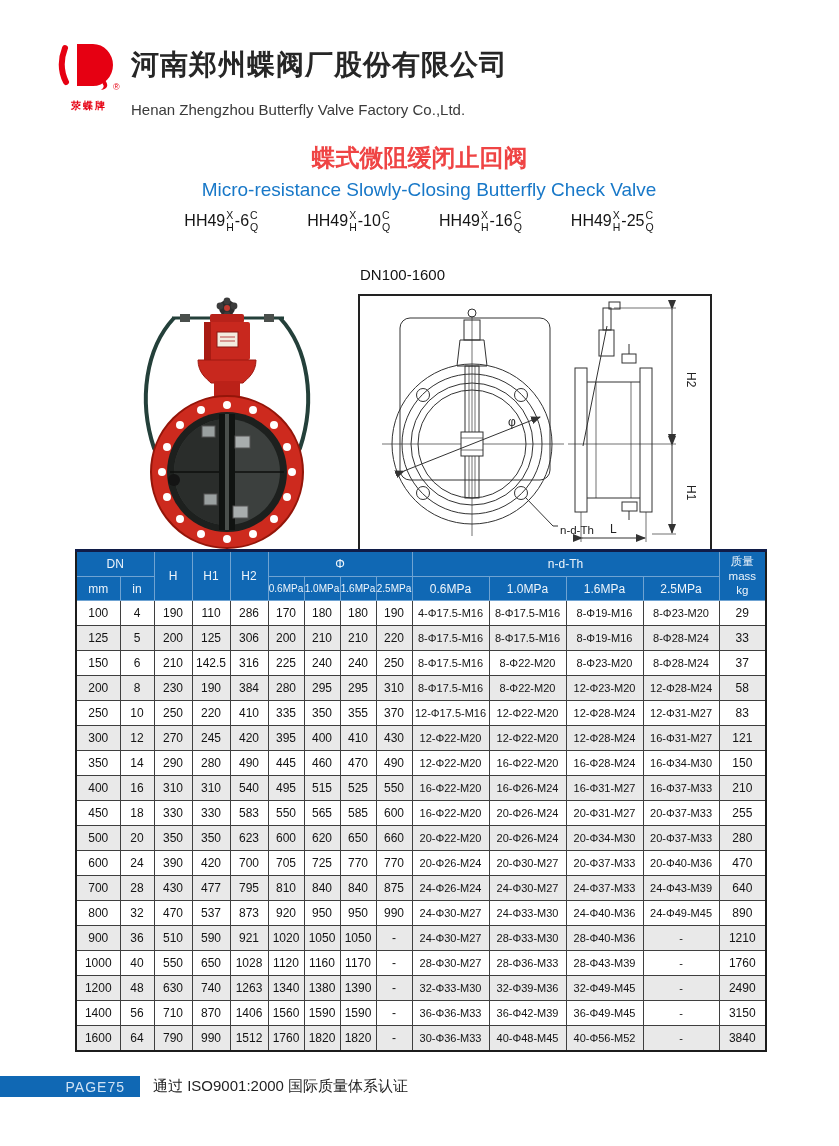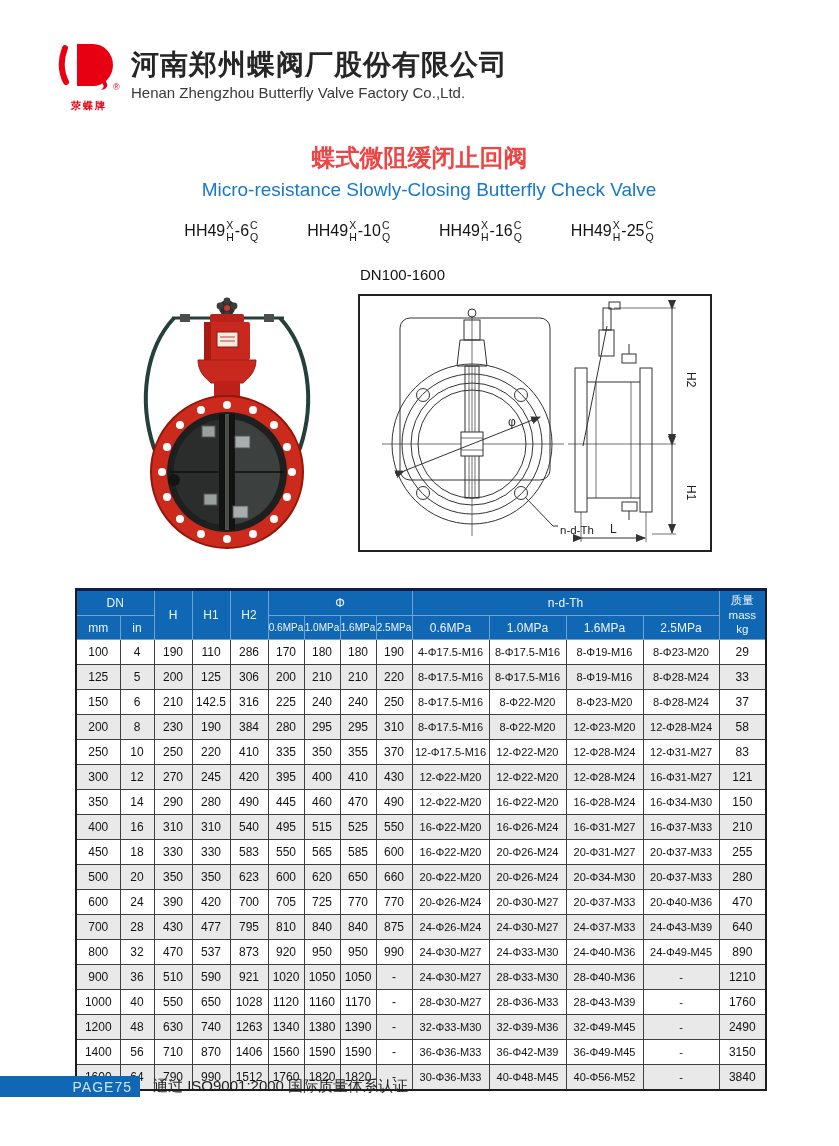--- a/index.html
+++ b/index.html
@@ -5,53 +5,53 @@
   html,body{margin:0;padding:0;background:#fff;}
   body{font-family:"Liberation Sans","DejaVu Sans",sans-serif;}
   .page{position:relative;width:839px;height:1146px;background:#fff;overflow:hidden;}
 
   
   .hdr{position:absolute;left:55px;top:40px;display:flex;align-items:flex-start;}
   .logo{width:68px;text-align:center;}
   .logo-caption{font-size:10px;color:#e60012;letter-spacing:2px;margin-top:1px;font-weight:bold;}
   .names{margin-left:8px;padding-top:10px;}
   .company-cn{font-size:28px;font-weight:bold;color:#262626;letter-spacing:1px;line-height:1.1;}
-  .company-en{font-size:15px;color:#3a3a3a;margin-top:3px;}
+  .company-en{font-size:15px;color:#3a3a3a;margin-top:20px;}
 
   
   .titles{position:absolute;left:0;top:142px;width:839px;text-align:center;}
   .title-cn{margin:0;font-size:24px;font-weight:bold;color:#ef4444;}
   .title-en{margin:5px 0 0;font-size:19px;font-weight:normal;color:#1878c8;padding-left:19px;}
-  .models{margin-top:18px;display:flex;justify-content:center;gap:48px;font-size:16px;color:#141414;}
+  .models{margin-top:8px;display:flex;justify-content:center;gap:48px;font-size:16px;color:#141414;}
   .model{display:inline-flex;align-items:center;}
   .mtxt{font-size:16px;}
   .stack{display:inline-flex;flex-direction:column;font-size:10.5px;line-height:1.15;text-align:left;margin:0 1px;}
 
   .dn-label{position:absolute;left:360px;top:266px;font-size:15px;color:#111;}
 
   
   .photo{position:absolute;left:122px;top:296px;}
   .draw-box{position:absolute;left:358px;top:294px;width:354px;height:258px;border:2px solid #222;box-sizing:border-box;background:#fff;}
   .draw-box svg{display:block;}
 
   
-  table.spec{position:absolute;left:75px;top:588px;width:690px;border-collapse:collapse;table-layout:fixed;
+  table.spec{position:absolute;left:75px;top:549px;width:690px;border-collapse:collapse;table-layout:fixed;
     border-top:3px solid #101c48;border-left:2px solid #1c1c1c;border-right:2px solid #1c1c1c;border-bottom:2px solid #1c1c1c;}
   .spec th{background:#1068b4;color:#eef5fb;font-weight:normal;border:1px solid #6fa3d2;padding:0;font-size:12px;}
   .spec thead tr.grow{height:26px;}
   .spec thead tr.srow{height:24px;}
   .spec thead .psml{font-size:10px;}
   .spec .masshdr div{line-height:1.25;font-size:11.5px;}
   .spec td{border:1px solid #3f3f3f;text-align:center;font-size:12px;height:24px;padding:0;color:#131313;background:#fff;}
   .spec tr.alt td{background:#e9e9e9;}
   .spec td.nd{font-size:11px;}
 
   
   .footer{position:absolute;left:0;top:1076px;display:flex;align-items:center;}
-  .page-badge{width:140px;height:21px;background:#1068b4;color:#cfe2f4;font-size:14px;display:flex;align-items:center;justify-content:flex-end;padding-right:8px;box-sizing:border-box;letter-spacing:1px;}
+  .page-badge{width:140px;height:21px;background:#1068b4;color:#cfe2f4;font-size:14px;display:flex;align-items:center;justify-content:flex-end;padding-right:15px;box-sizing:border-box;letter-spacing:1px;}
   .cert{margin-left:13px;font-size:15px;color:#1f1f1f;}
 
   svg text{font-family:"Liberation Sans","DejaVu Sans",sans-serif;}
 </style>
 </head>
 <body>
 
 <div class="page">
 
   <div class="hdr">

